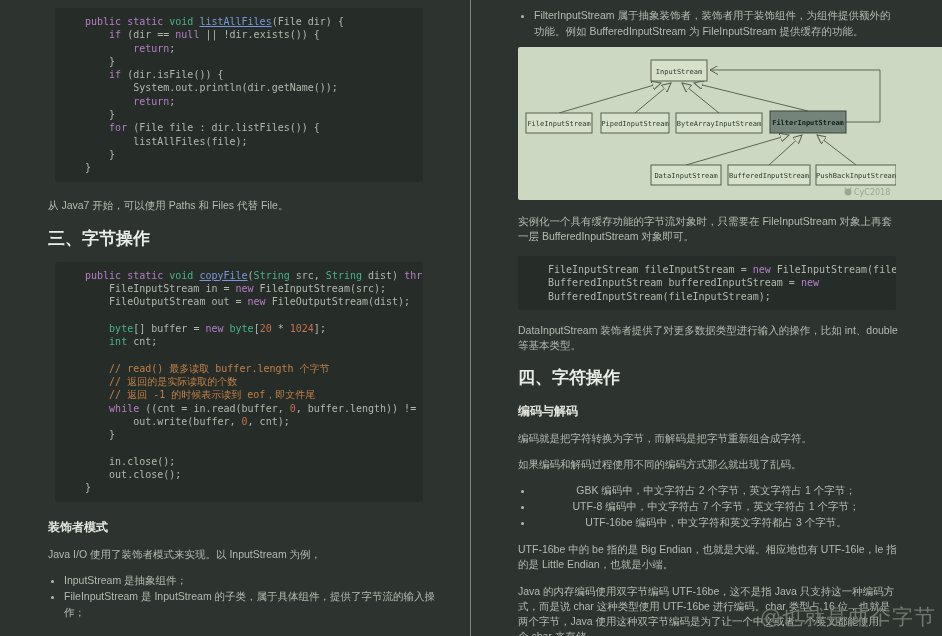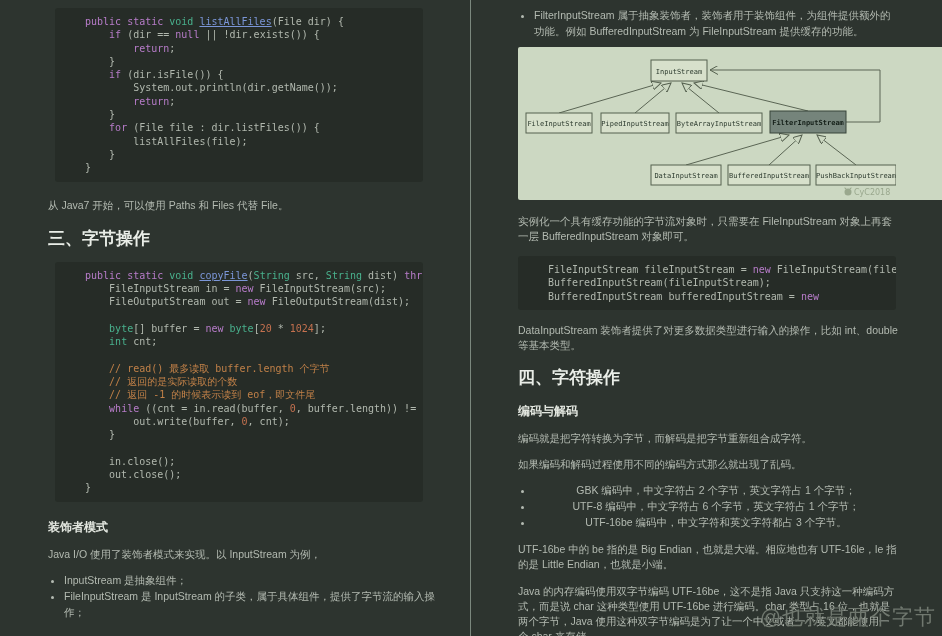--- a/index.html
+++ b/index.html
@@ -148,29 +148,29 @@
 
       <g>
         <circle cx="330" cy="145" r="3.5" fill="#9aa88e"></circle>
         <path d="M327.5,142.5 l-1.5,-2 l2.5,0.5 z M332.5,142.5 l1.5,-2 l-2.5,0.5 z" fill="#9aa88e"></path>
         <text class="diag-wm" x="336" y="148">CyC2018</text>
       </g>
     </svg>
   </div>
 
   <p class="para-instantiate">实例化一个具有缓存功能的字节流对象时，只需要在 FileInputStream 对象上再套一层 BufferedInputStream 对象即可。</p>
-  <div class="codeblock code3"><div class="cl"><span class="p">FileInputStream fileInputStream = </span><span class="k">new</span><span class="p"> FileInputStream(filePath);</span></div><div class="cl"><span class="p">BufferedInputStream(fileInputStream);</span></div><div class="cl"><span class="p">BufferedInputStream bufferedInputStream = </span><span class="k">new</span></div></div>
+  <div class="codeblock code3"><div class="cl"><span class="p">FileInputStream fileInputStream = </span><span class="k">new</span><span class="p"> FileInputStream(filePath);</span></div><div class="cl"><span class="p">BufferedInputStream bufferedInputStream = </span><span class="k">new</span></div><div class="cl"><span class="p">BufferedInputStream(fileInputStream);</span></div></div>
   <p class="para-datainput">DataInputStream 装饰者提供了对更多数据类型进行输入的操作，比如 int、double 等基本类型。</p>
   <h2 class="h2-right">四、字符操作</h2>
   <h3 class="h3-encode">编码与解码</h3>
   <p class="para-encode">编码就是把字符转换为字节，而解码是把字节重新组合成字符。</p>
   <p class="para-garbled">如果编码和解码过程使用不同的编码方式那么就出现了乱码。</p>
   <ul class="ul-encodings">
     <li>GBK 编码中，中文字符占 2 个字节，英文字符占 1 个字节；</li>
-    <li>UTF-8 编码中，中文字符占 6 个字节，英文字符占 1 个字节；</li>
+    <li>UTF-8 编码中，中文字符占 7 个字节，英文字符占 1 个字节；</li>
     <li>UTF-16be 编码中，中文字符和英文字符都占 3 个字节。</li>
   </ul>
   <p class="para-endian">UTF-16be 中的 be 指的是 Big Endian，也就是大端。相应地也有 UTF-16le，le 指的是 Little Endian，也就是小端。</p>
   <p class="para-javamem">Java 的内存编码使用双字节编码 UTF-16be，这不是指 Java 只支持这一种编码方式，而是说 char 这种类型使用 UTF-16be 进行编码。char 类型占 16 位，也就是两个字节，Java 使用这种双字节编码是为了让一个中文或者一个英文都能使用一个 char 来存储。</p>
 
 </div>
 
 <div class="page-watermark">@也就是两个字节</div>
 
 </body></html>

